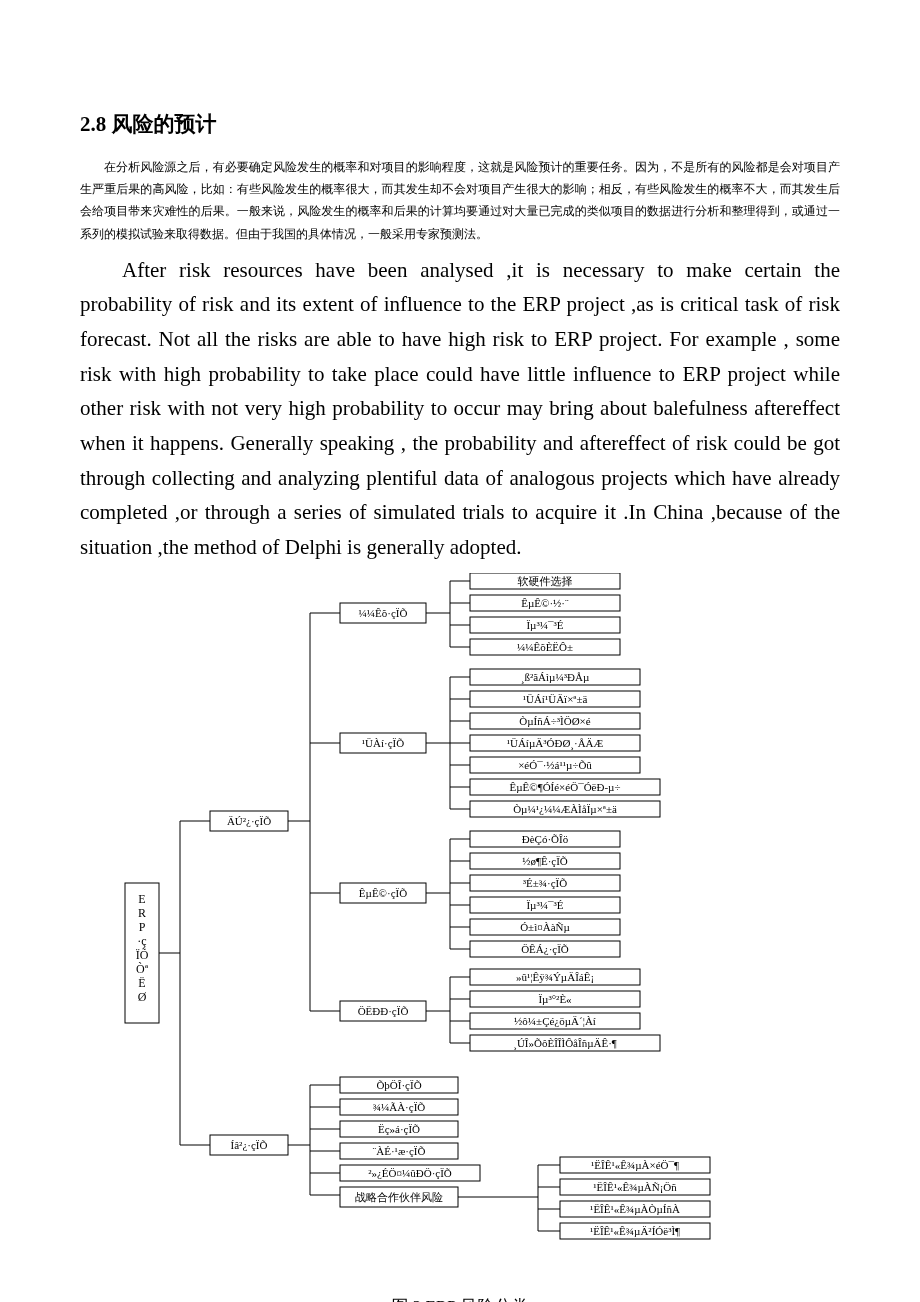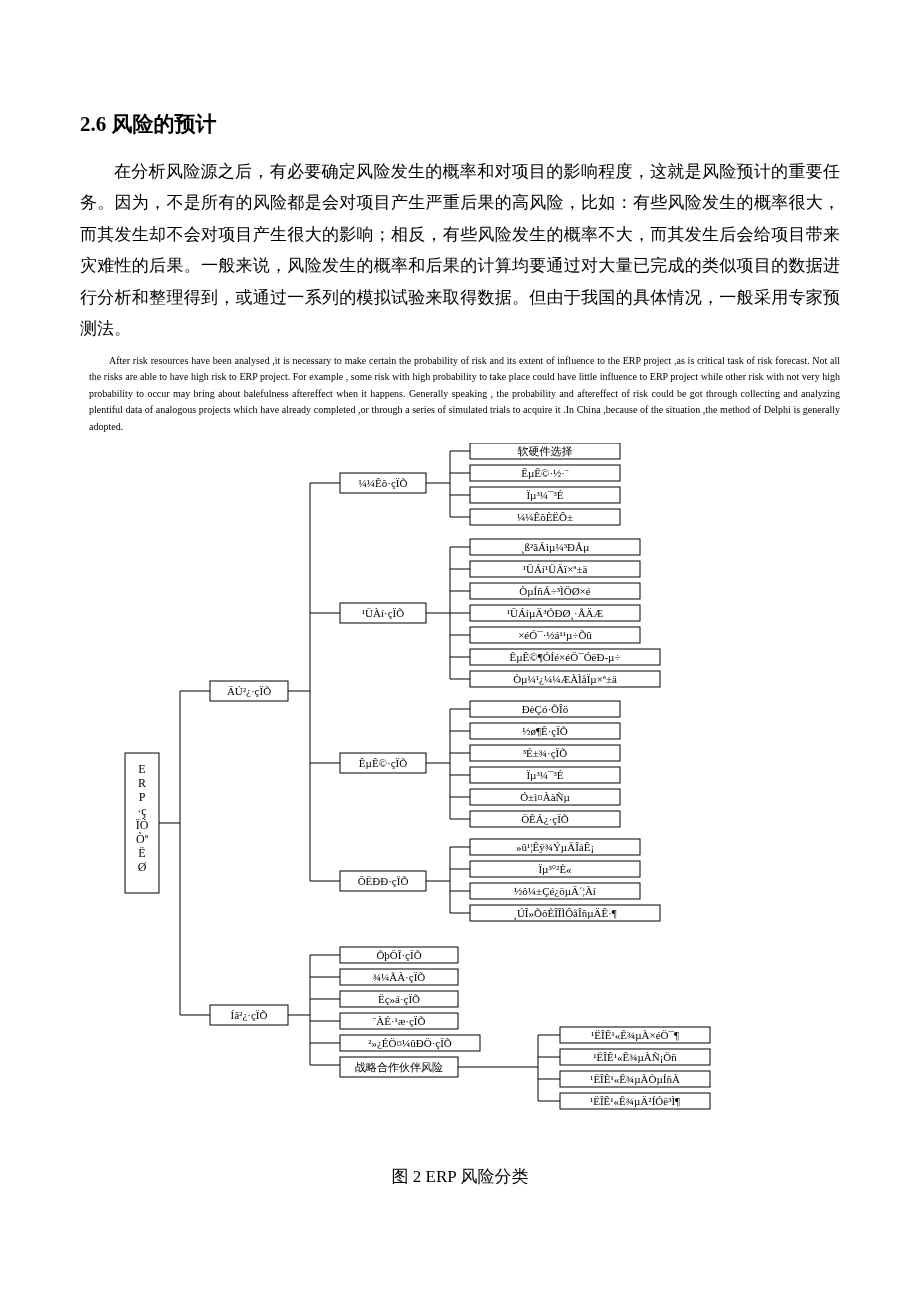--- a/index.html
+++ b/index.html
@@ -10,53 +10,52 @@
     font-family: "Times New Roman", "SimSun", serif;
     color: #000;
     padding: 110px 80px 40px 80px;
   }
   h2.section-heading {
     font-size: 21px;
     font-weight: bold;
     margin-bottom: 18px;
   }
   .para {
-    font-size: 17px;
+    font-size: 12px;
     line-height: 1.85;
     text-align: justify;
     text-indent: 2em;
     margin-bottom: 4px;
   }
   .para-en {
-    font-size: 10px;
+    font-size: 21px;
     line-height: 1.65;
     text-align: justify;
     text-indent: 2em;
     margin-top: 8px;
-    margin-left: 9px;
   }
   .diagram-wrap {
     margin-top: 8px;
     padding-left: 40px;
   }
   .caption {
     text-align: center;
     font-size: 17px;
     margin-top: 28px;
   }
   
   .dg text { font-size: 11px; font-family: "SimSun", "Times New Roman", serif; }
   .dg rect { fill: none; stroke: #000; stroke-width: 1; }
   .dg line { stroke: #000; stroke-width: 1; }
   .dg .rootbox text { font-size: 12px; }
 </style>
 </head>
 <body>
 
-<h2 class="section-heading">2.6  风险的预计</h2>
+<h2 class="section-heading">2.8  风险的预计</h2>
 
 <p class="para">在分析风险源之后，有必要确定风险发生的概率和对项目的影响程度，这就是风险预计的重要任务。因为，不是所有的风险都是会对项目产生严重后果的高风险，比如：有些风险发生的概率很大，而其发生却不会对项目产生很大的影响；相反，有些风险发生的概率不大，而其发生后会给项目带来灾难性的后果。一般来说，风险发生的概率和后果的计算均要通过对大量已完成的类似项目的数据进行分析和整理得到，或通过一系列的模拟试验来取得数据。但由于我国的具体情况，一般采用专家预测法。</p>
 
 <p class="para-en">After risk resources have been analysed ,it is necessary to make certain the probability of risk and its extent of influence to the ERP project ,as is critical task of risk forecast. Not all the risks are able to have high risk to ERP project. For example , some risk with high probability to take place could have little influence to ERP project while other risk with not very high probability to occur may bring about balefulness aftereffect when it happens. Generally speaking , the probability and aftereffect of risk could be got through collecting and analyzing plentiful data of analogous projects which have already completed ,or through a series of simulated trials to acquire it .In China ,because of the situation ,the method of Delphi is generally adopted.</p>
 
 <div class="diagram-wrap">
 <svg class="dg" width="720" height="690" viewBox="0 0 720 690">
 
   <g class="rootbox">
     <rect x="5" y="310" width="34" height="140"></rect>

